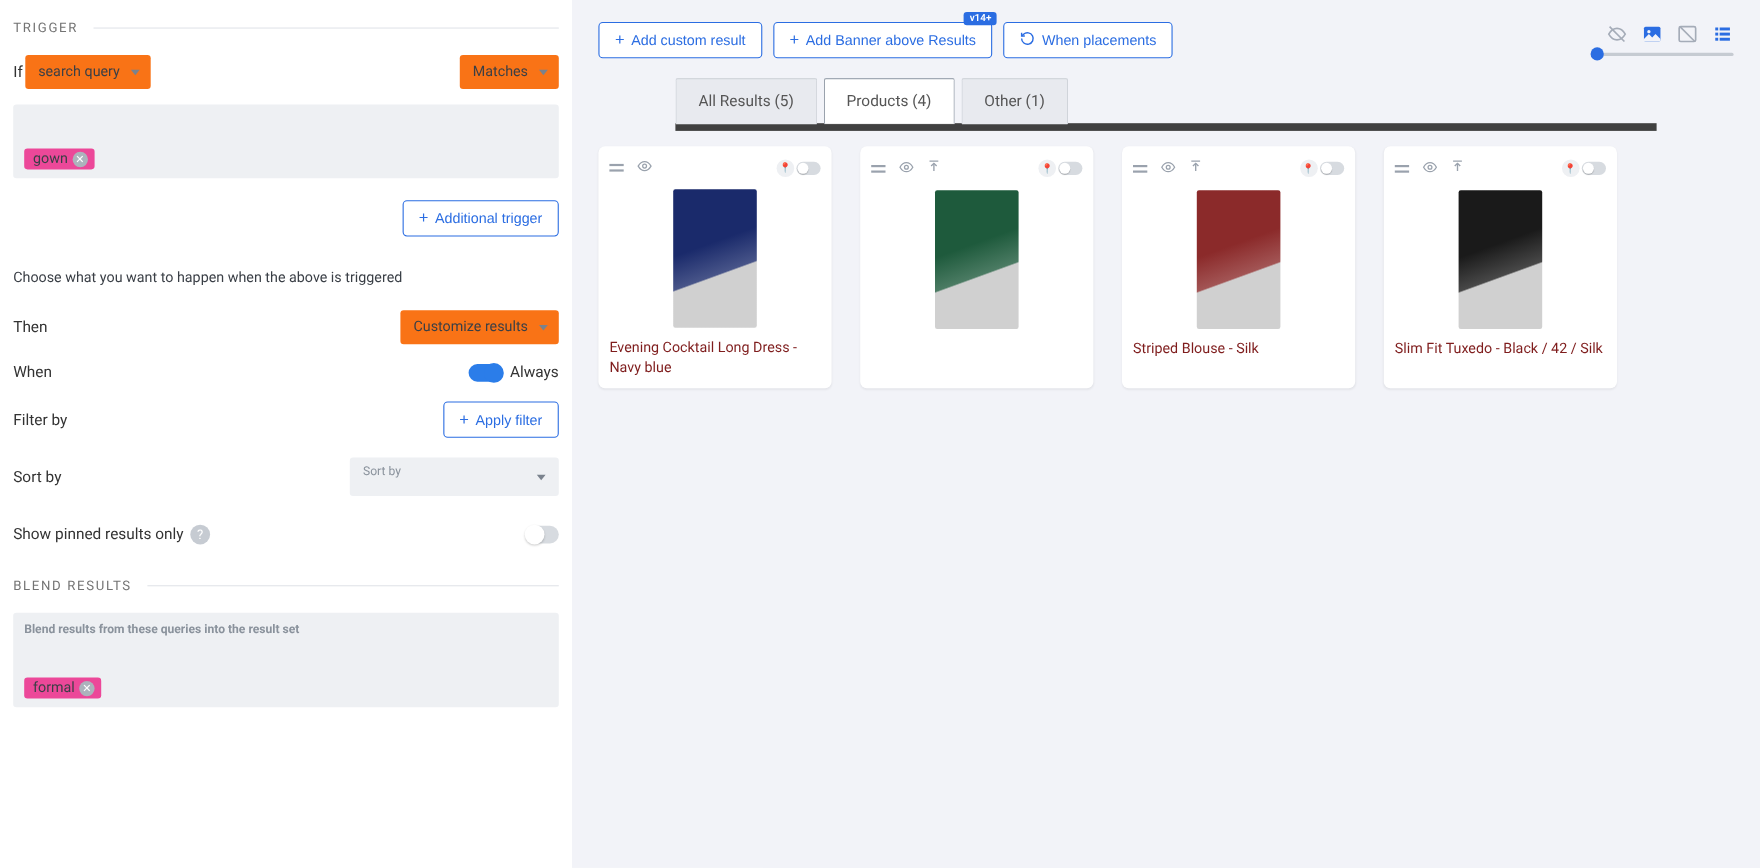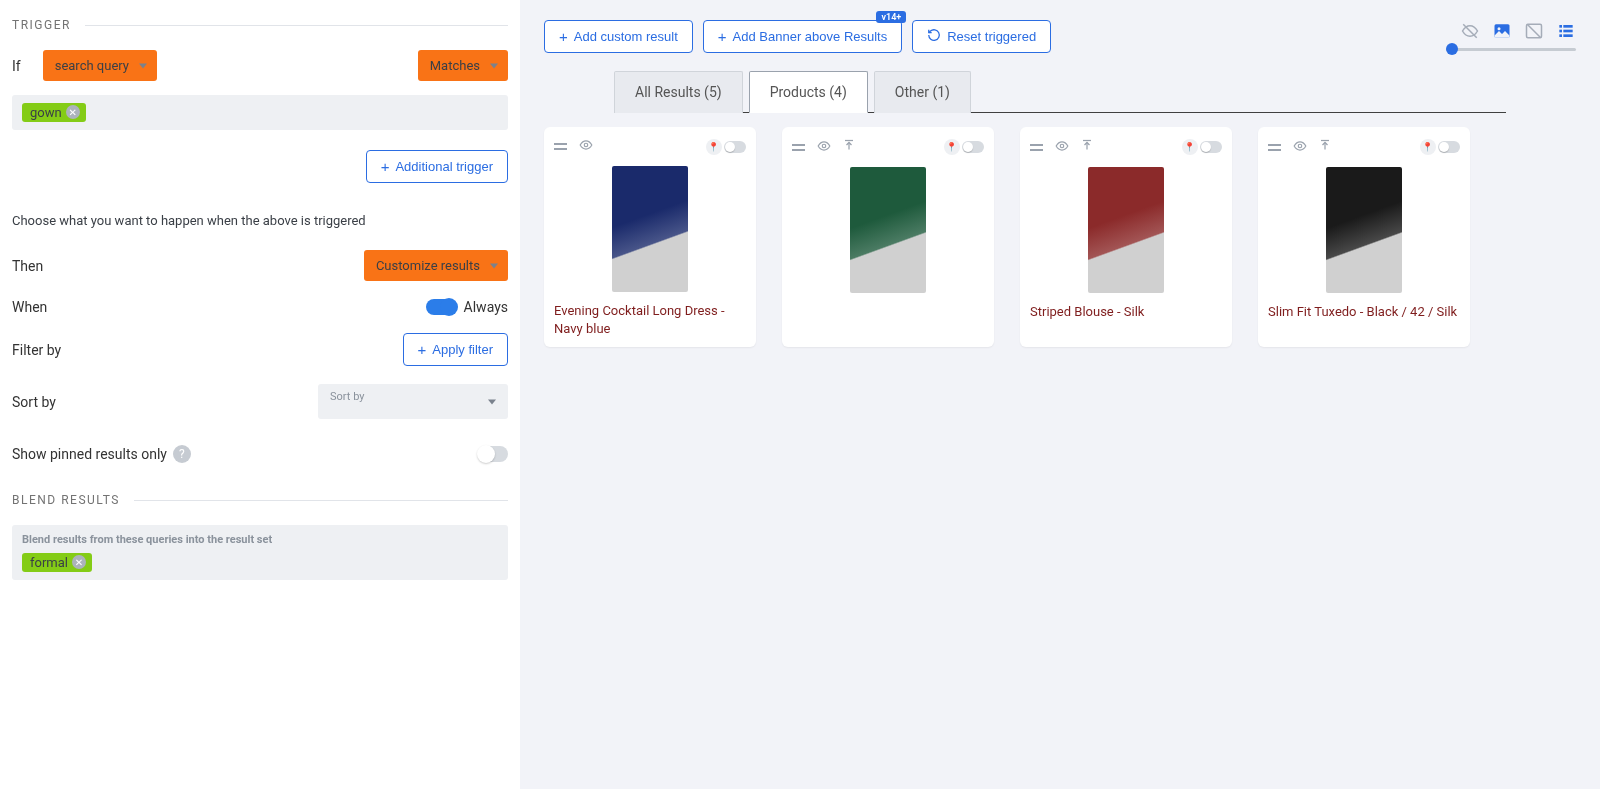--- a/index.html
+++ b/index.html
@@ -7,21 +7,21 @@
 .left-panel { width: 520px; padding: 18px 12px 12px 12px; background: #fff; overflow-y: auto; }
 .right-panel { flex: 1; background: #f2f3f8; padding: 20px 24px; }
 .page-title { font-size: 22px; font-weight: 600; color: #2a3a5a; margin-bottom: 26px; }
 .section-label { font-size: 12px; letter-spacing: 1.5px; color: #737373; text-transform: uppercase; display: flex; align-items: center; margin-bottom: 18px; }
 .section-label::after { content: ""; flex: 1; height: 1px; background: #e1e4e9; margin-left: 14px; }
 .row { display: flex; align-items: center; justify-content: space-between; margin-bottom: 18px; }
 .row-label { font-size: 14px; color: #333; }
 .dropdown { background: #f97316; border-radius: 3px; padding: 8px 28px 8px 12px; font-size: 13px; color: #3a3f46; position: relative; cursor: pointer; display: inline-flex; align-items: center; }
 .dropdown::after { content: ""; position: absolute; right: 10px; top: 50%; width: 0; height: 0; border-left: 4px solid transparent; border-right: 4px solid transparent; border-top: 5px solid #7a828d; transform: translateY(-50%); }
 .tag-box { background: #eef0f3; border-radius: 3px; padding: 8px 10px; display: inline-flex; align-items: center; }
-.tag-chip { background: #84cc16; border-radius: 3px; padding: 2px 6px 2px 8px; font-size: 13px; color: #3a3f46; display: inline-flex; align-items: flex-start; }
+.tag-chip { background: #ec4899; border-radius: 3px; padding: 2px 6px 2px 8px; font-size: 13px; color: #3a3f46; display: inline-flex; align-items: center; margin-top: 32px; }
 .tag-chip .x { margin-left: 4px; width: 14px; height: 14px; border-radius: 50%; background: #acb3bc; color: #fff; font-size: 10px; display: flex; align-items: center; justify-content: center; cursor: pointer; }
 .btn-outline { border: 1px solid #2b6de2; color: #2b6de2; background: #fff; border-radius: 4px; padding: 7px 14px; font-size: 13px; cursor: pointer; display: inline-flex; align-items: center; gap: 6px; }
 .btn-outline .plus { font-size: 15px; font-weight: 500; }
 .help-text { font-size: 13px; color: #3a3f46; margin-bottom: 22px; }
 .toggle { width: 30px; height: 16px; background: #2b7de9; border-radius: 10px; position: relative; cursor: pointer; }
 .toggle .knob { width: 18px; height: 18px; background: #2b7de9; border-radius: 50%; position: absolute; top: -1px; right: -2px; box-shadow: 0 0 0 2px #fff inset; }
 .toggle.on .knob{ background:#2b7de9; box-shadow:none; }
 .toggle-off { background: #d7dbe0; }
 .toggle-off .knob { background: #fff; left: -1px; right: auto; box-shadow: 0 1px 2px rgba(0,0,0,.2); }
 .always-label { font-size: 14px; color: #333; margin-left: 8px; }
@@ -34,37 +34,37 @@
 .toolbar { display: flex; align-items: center; gap: 10px; margin-bottom: 18px; }
 .btn-outline-pos { position: relative; }
 .badge { position: absolute; top: -9px; right: -4px; background: #2b6de2; color: #fff; font-size: 9px; padding: 1px 5px; border-radius: 3px; font-weight: 600; }
 .spacer { flex: 1; }
 .view-icons { display: flex; flex-direction: column; align-items: flex-end; gap: 8px; }
 .view-icons-row { display: flex; gap: 12px; align-items: center; }
 .vicon { width: 20px; height: 18px; color: #a5acb8; cursor: pointer; display:flex; align-items:center; justify-content:center;}
 .vicon.active { color: #2b6de2; }
 .slider-track { width: 130px; height: 3px; background: #c6cbd2; border-radius: 2px; position: relative; }
 .slider-thumb { width: 12px; height: 12px; background: #2b6de2; border-radius: 50%; position: absolute; left: 0; top: -5px; }
-.tabs { display: flex; border-bottom: 1px solid #404040; margin: 0 70px; }
+.tabs { display: flex; border-bottom: 7px solid #404040; margin: 0 70px; }
 .tab { padding: 12px 20px; font-size: 14px; color: #555; background: #e8eaef; border: 1px solid #d0d4da; border-bottom: none; margin-right: 6px; cursor: pointer; border-radius: 2px 2px 0 0; margin-bottom:-1px;}
 .tab.active { background: #fff; border-color: #9aa2ad; border-bottom: 1px solid #fff; }
 .products { display: flex; gap: 26px; padding: 14px 0; }
 .card { background: #fff; border-radius: 6px; width: 212px; padding: 10px; box-shadow: 0 1px 2px rgba(0,0,0,.06); }
 .card-top { display: flex; align-items: center; justify-content: space-between; margin-bottom: 10px; }
 .card-icons { display: flex; align-items: center; gap: 10px; color: #9aa2ad; }
 .pin-switch { display: flex; align-items: center; gap: 2px; }
 .mini-toggle { width: 22px; height: 12px; background: #d7dbe0; border-radius: 8px; position: relative; }
 .mini-toggle::after { content: ""; width: 10px; height: 10px; background: #fff; border-radius: 50%; position: absolute; top: 1px; left: 1px; box-shadow: 0 1px 1px rgba(0,0,0,.2);}
 .pin-circle{ width:16px;height:16px;border-radius:50%;background:#eef0f3;display:flex;align-items:center;justify-content:center;font-size:9px;color:#9aa2ad;}
 .card-img { height: 126px; display: flex; align-items: center; justify-content: center; }
 .p-img { width: 76px; height: 126px; border-radius: 2px; }
 .card-title { font-size: 13px; color: #7f1d1d; margin-top: 10px; line-height: 1.35; }
 .drag-icon{ display:inline-flex; flex-direction:column; gap:3px;}
 .drag-icon span{ display:block; width:13px; height:2px; background:#9aa2ad;}
-.trigger-row{ display:flex; align-items:center; gap:22px; margin-bottom:14px;}
+.trigger-row{ display:flex; align-items:center; gap:2px; margin-bottom:14px;}
 .right-align{ display:flex; justify-content:flex-end; margin-bottom:30px;}
 .when-cell{ display:flex; align-items:center;}
 </style>
 </head>
 <body>
 
 <div class="left-panel">
 
   <div class="section-label">TRIGGER</div>
 
@@ -154,21 +154,21 @@
       </button>
       <span class="badge">v14+</span>
     </div>
     <button class="btn-outline">
       <span>
         <svg width="14" height="14" viewBox="0 0 24 24" fill="none" stroke="#2b6de2" stroke-width="2.2">
             <path d="M3 12a9 9 0 1 0 3-6.7L3 8"></path>
             <path d="M3 3v5h5"></path>
           </svg>
       </span>
-      <span>Reset triggered</span>
+      <span>When placements</span>
     </button>
     <div class="spacer"></div>
     <div class="view-icons">
       <div class="view-icons-row">
         <span class="vicon">
           <svg width="22" height="18" viewBox="0 0 24 24" fill="none" stroke="currentColor" stroke-width="2">
               <path d="M2 12s4-7 10-7 10 7 10 7-4 7-10 7S2 12 2 12z"></path>
               <line x1="3" y1="3" x2="21" y2="21"></line>
             </svg>
         </span>

